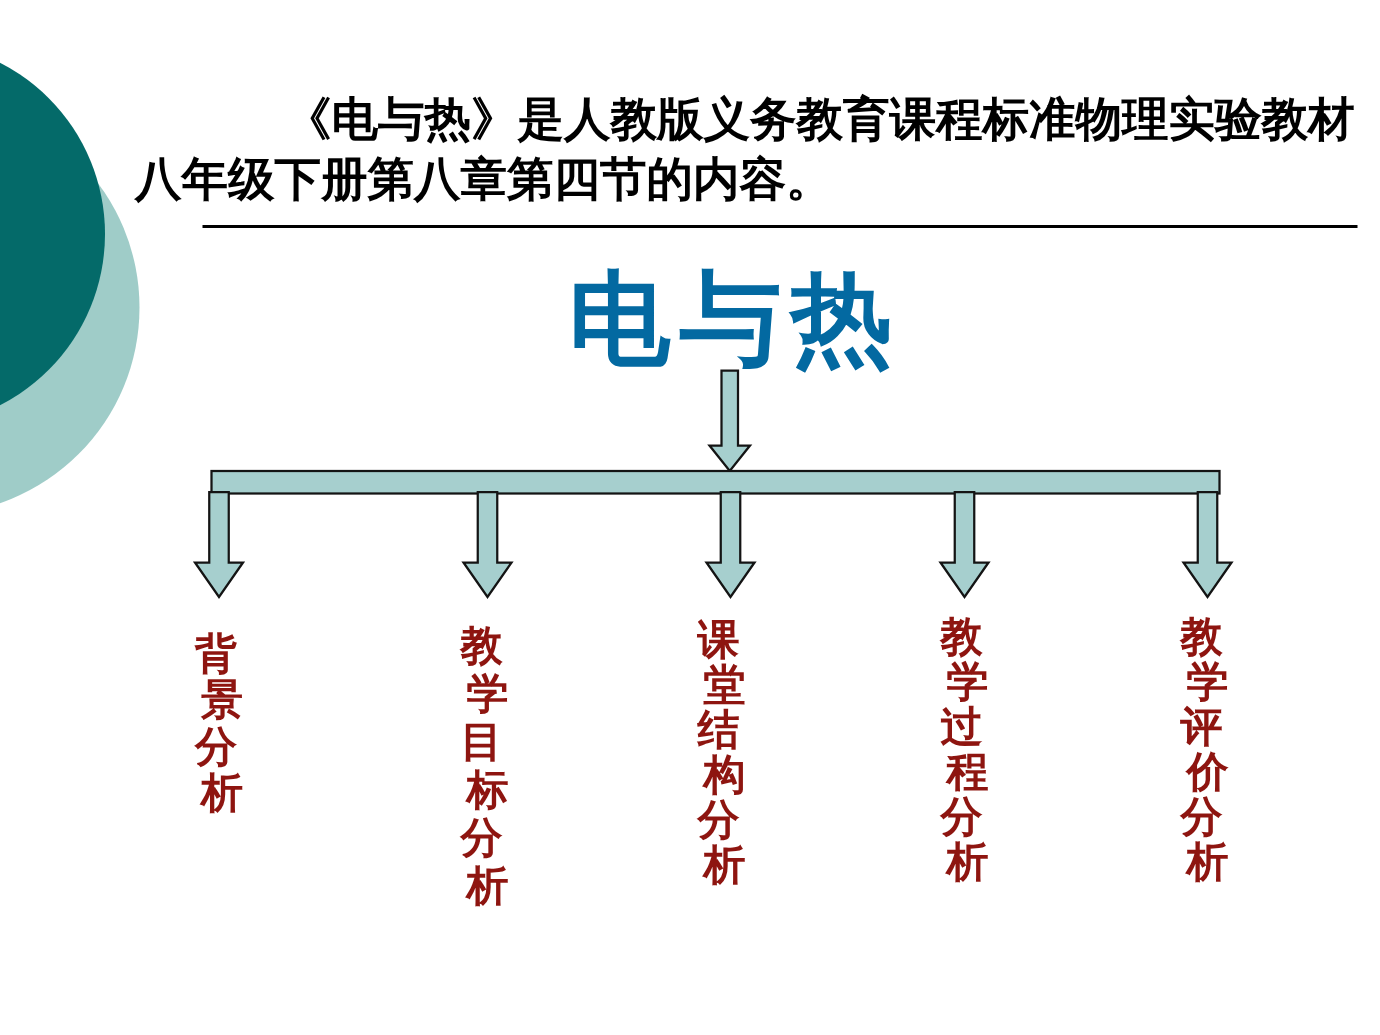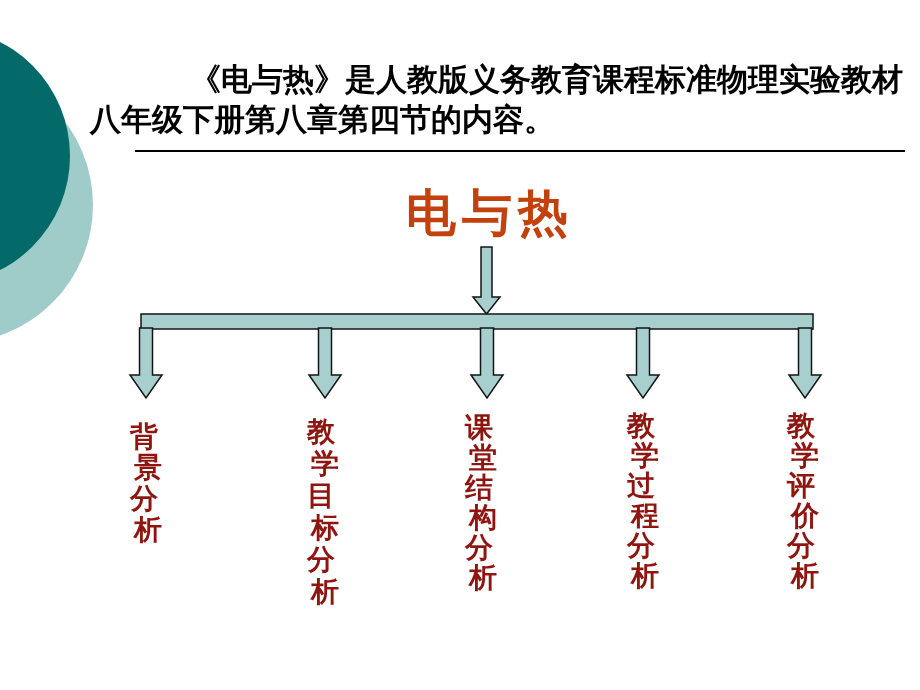--- a/index.html
+++ b/index.html
@@ -20,21 +20,21 @@
     font-family:"Liberation Serif",serif;font-weight:bold;
     font-size:31px;line-height:40px;color:#000;text-indent:100px;
   }
 
   .divider{position:absolute;left:135px;top:150px;width:770px;height:0;border-top:2px solid #000;}
 
   
   .title{
     position:absolute;left:370px;top:186px;width:240px;text-align:center;
     font-family:"Liberation Serif",serif;font-weight:bold;
-    font-size:50px;line-height:54px;color:#c2410c;letter-spacing:6px;
+    font-size:68px;line-height:54px;color:#0369a1;letter-spacing:6px;
   }
 
   
   .flow{position:absolute;left:120px;top:240px;}
   .flow-shape{fill:#a6cfce;stroke:#141414;stroke-width:1.5;}
 
   
   .branch-label{
     position:absolute;width:36px;text-align:center;
     font-family:"Liberation Serif",serif;font-weight:bold;

